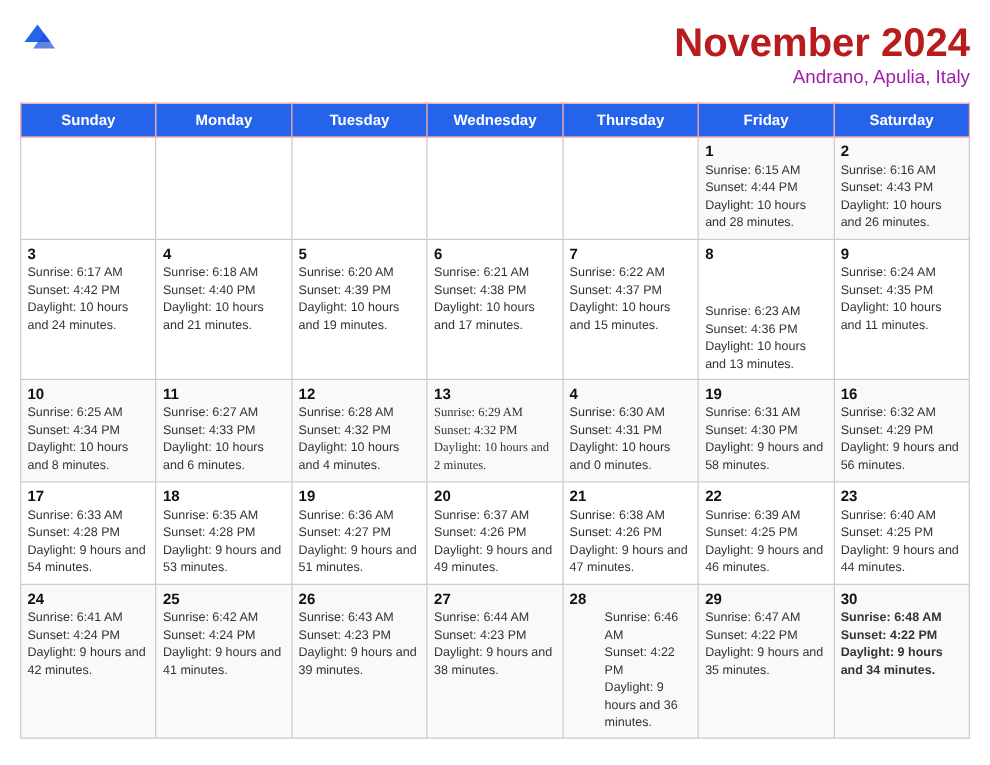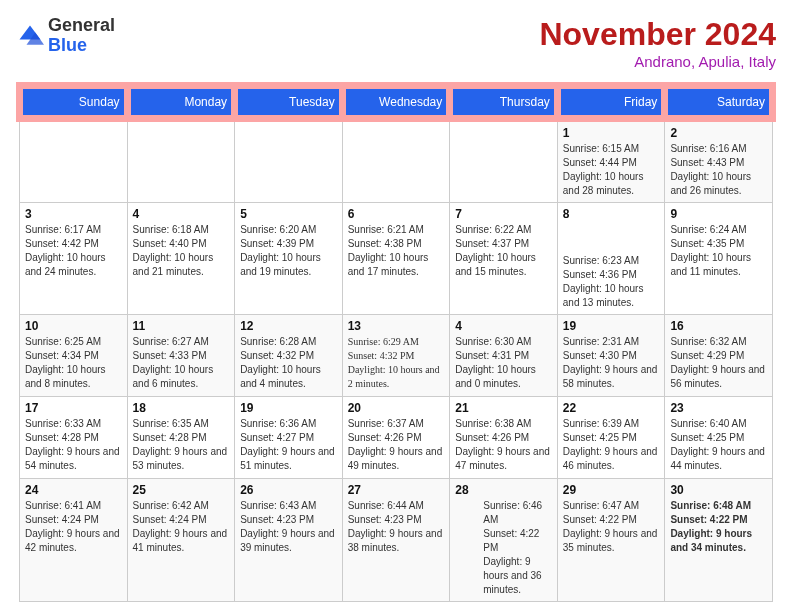--- a/index.html
+++ b/index.html
@@ -46,24 +46,24 @@
     }
     table {
       width: 100%;
       border-collapse: collapse;
       table-layout: fixed;
     }
     thead th {
       background: #2563eb;
       color: #fff;
       font-size: 12px;
-      font-weight: normal;
+      font-weight: bold;
       padding: 6px 4px;
-      text-align: right;
-      border: 7px solid #fca5a5;
+      text-align: center;
+      border: 1px solid #fca5a5;
     }
     tbody td {
       vertical-align: top;
       border: 1px solid #ccc;
       padding: 4px 5px;
       font-size: 10px;
       color: #333;
       height: 82px;
       background: #fff;
     }
@@ -88,24 +88,20 @@
   </style>
 </head>
 <body>
 
 <div class="header">
   <div class="logo">
     <svg class="logo-icon" viewBox="0 0 32 32" xmlns="http://www.w3.org/2000/svg">
       <polygon points="16,4 28,20 4,20" fill="#2563eb"></polygon>
       <polygon points="22,12 32,26 12,26" fill="#1d4ed8" opacity="0.7"></polygon>
     </svg>
-    <div class="logo-text">
-      <div class="logo-general">General</div>
-      <div class="logo-blue">Blue</div>
-    </div>
   </div>
   <div class="title-block">
     <div class="month-title">November 2024</div>
     <div class="location">Andrano, Apulia, Italy</div>
   </div>
 </div>
 
 <table>
   <thead>
     <tr>
@@ -208,21 +204,21 @@
 Daylight: 10 hours and 2 minutes.</div>
         </td>
         <td>
           <span class="day-num">4</span>
           <div class="day-info" style="white-space: pre-line;">Sunrise: 6:30 AM
 Sunset: 4:31 PM
 Daylight: 10 hours and 0 minutes.</div>
         </td>
         <td>
           <span class="day-num">19</span>
-          <div class="day-info" style="white-space: pre-line;">Sunrise: 2:31 AM
+          <div class="day-info" style="white-space: pre-line;">Sunrise: 6:31 AM
 Sunset: 4:30 PM
 Daylight: 9 hours and 58 minutes.</div>
         </td>
         <td>
           <span class="day-num">16</span>
           <div class="day-info" style="white-space: pre-line;">Sunrise: 6:32 AM
 Sunset: 4:29 PM
 Daylight: 9 hours and 56 minutes.</div>
         </td>
       </tr>

